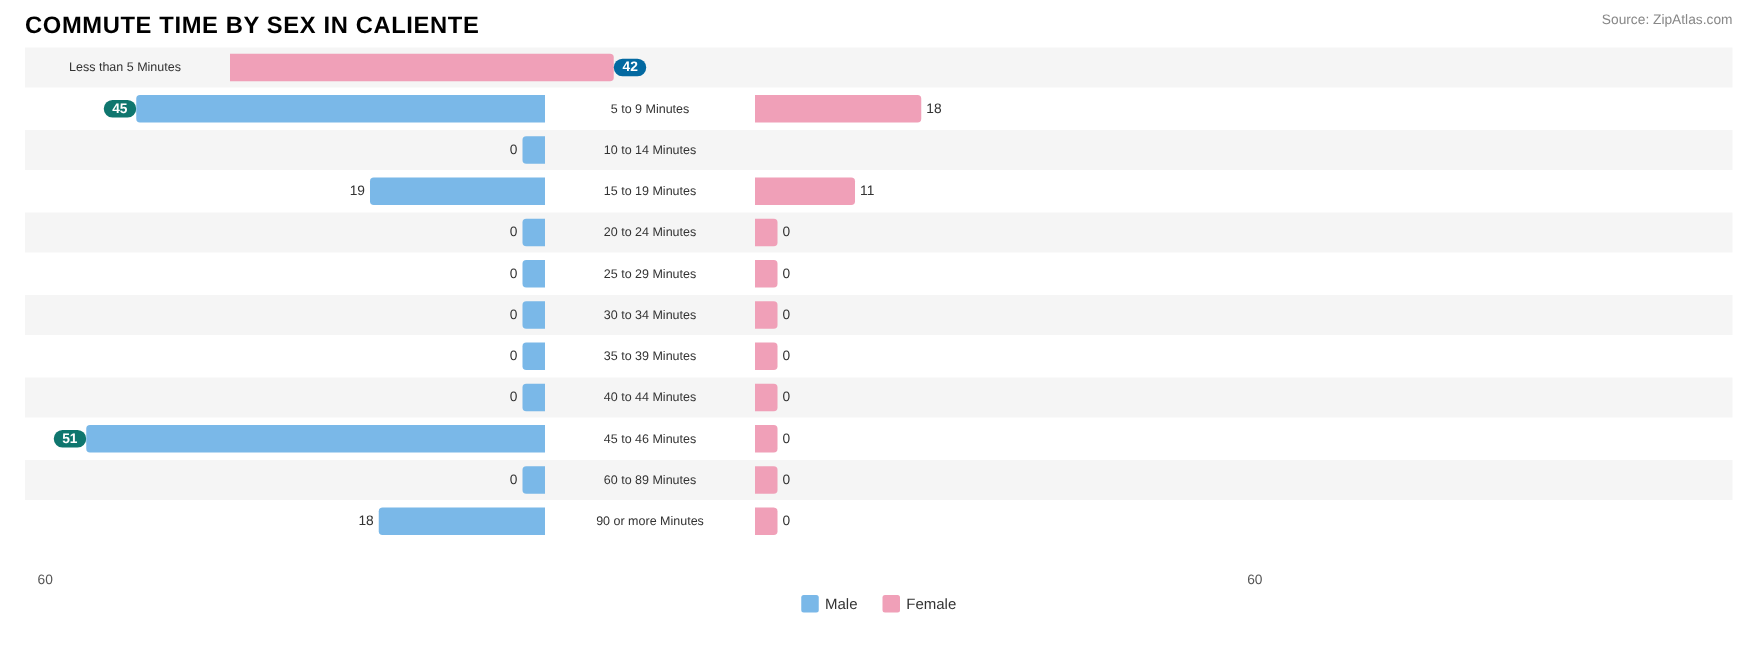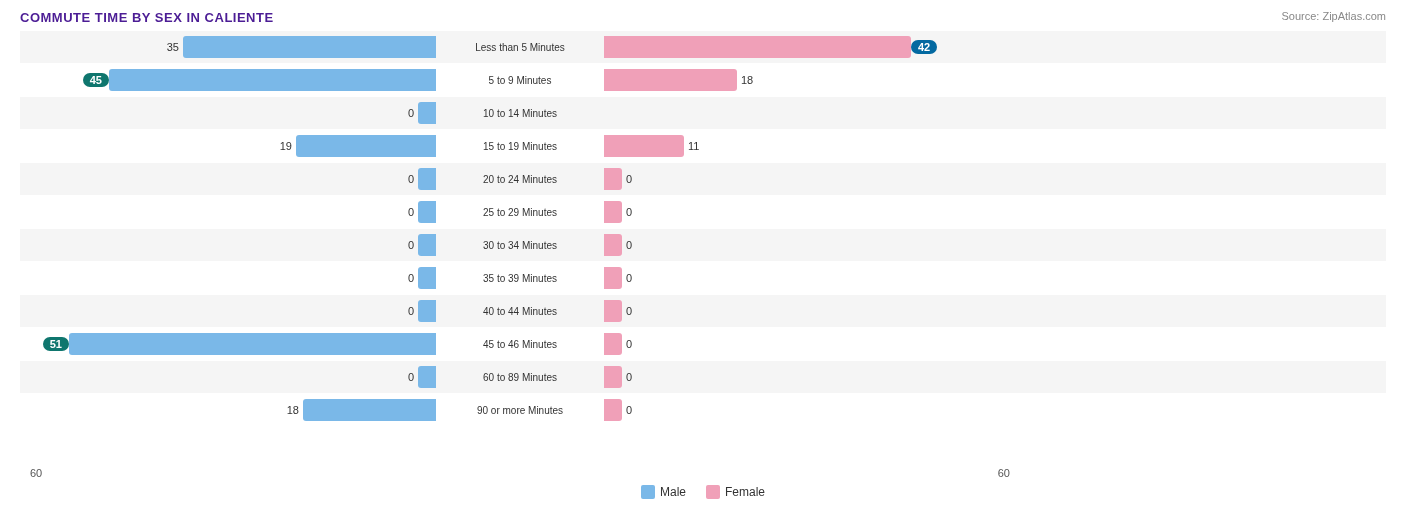--- a/index.html
+++ b/index.html
@@ -10,24 +10,24 @@
       height: 522px;
       overflow: hidden;
     }
     .chart-container {
       width: 1406px;
       height: 522px;
       padding: 10px 20px 40px 20px;
       position: relative;
     }
     .chart-title {
-      font-size: 13px;
+      font-size: 19px;
       font-weight: bold;
       text-transform: uppercase;
-      color: #4c1d95;
+      color: #000000;
       margin-bottom: 6px;
       letter-spacing: 0.5px;
     }
     .source-text {
       position: absolute;
       top: 10px;
       right: 20px;
       font-size: 11px;
       color: #888;
     }
@@ -98,21 +98,21 @@
       margin-right: 4px;
     }
     .bar-value-outside-right {
       font-size: 11px;
       color: #333;
       margin-left: 4px;
     }
     .axis-row {
       display: flex;
       align-items: center;
-      margin-top: 16px;
+      margin-top: 0;
     }
     .axis-left {
       width: 420px;
       display: flex;
       justify-content: flex-start;
       padding-left: 10px;
       font-size: 11px;
       color: #555;
     }
     .axis-right {
@@ -170,24 +170,20 @@
   </style>
 </head>
 <body>
 
 <div class="chart-container">
   <div class="chart-title">COMMUTE TIME BY SEX IN CALIENTE</div>
   <div class="source-text">Source: ZipAtlas.com</div>
 
   <div class="chart-area" id="chart-rows">
   <div class="row">
-        <div class="left-bar-area">
-          <span class="bar-value-outside-left">35</span>
-          <div class="bar-male" style="width: 253px;"></div>
-        </div>
         <div class="label-center">Less than 5 Minutes</div>
         <div class="right-bar-area">
           <div class="bar-female" style="width: 307px;"></div>
           <span class="highlighted-badge-female">42</span>
         </div>
       </div>
       <div class="row">
         <div class="left-bar-area">
           <span class="highlighted-badge">45</span>
           <div class="bar-male" style="width: 327px;"></div>

